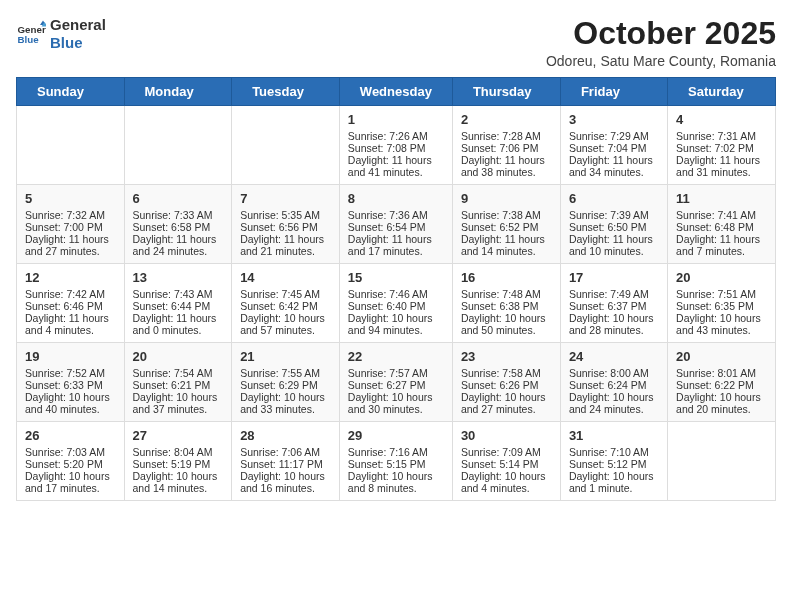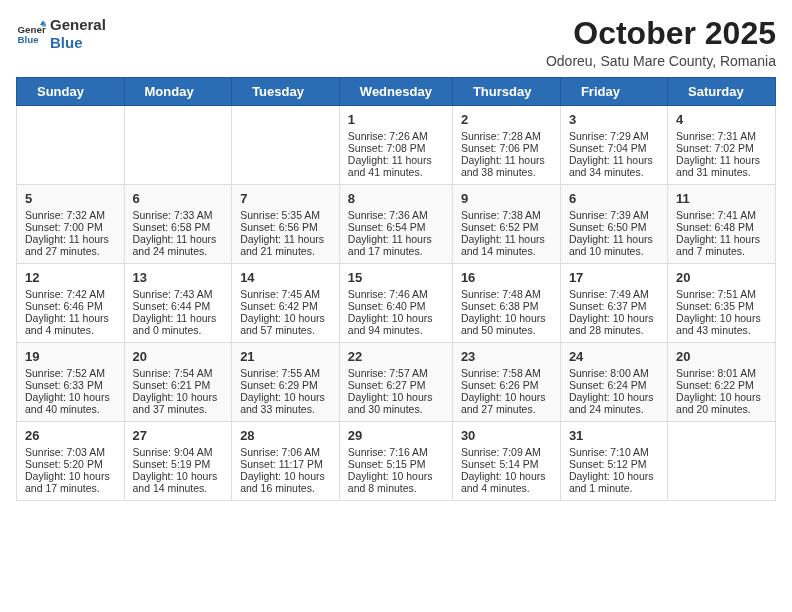--- a/index.html
+++ b/index.html
@@ -300,21 +300,21 @@
       <tr>
         <td>
           <span class="day-number">26</span>
           <div>Sunrise: 7:03 AM</div>
           <div>Sunset: 5:20 PM</div>
           <div>Daylight: 10 hours</div>
           <div>and 17 minutes.</div>
         </td>
         <td>
           <span class="day-number">27</span>
-          <div>Sunrise: 9:04 AM</div>
+          <div>Sunrise: 8:04 AM</div>
           <div>Sunset: 5:19 PM</div>
           <div>Daylight: 10 hours</div>
           <div>and 14 minutes.</div>
         </td>
         <td>
           <span class="day-number">28</span>
           <div>Sunrise: 7:06 AM</div>
           <div>Sunset: 11:17 PM</div>
           <div>Daylight: 10 hours</div>
           <div>and 16 minutes.</div>

